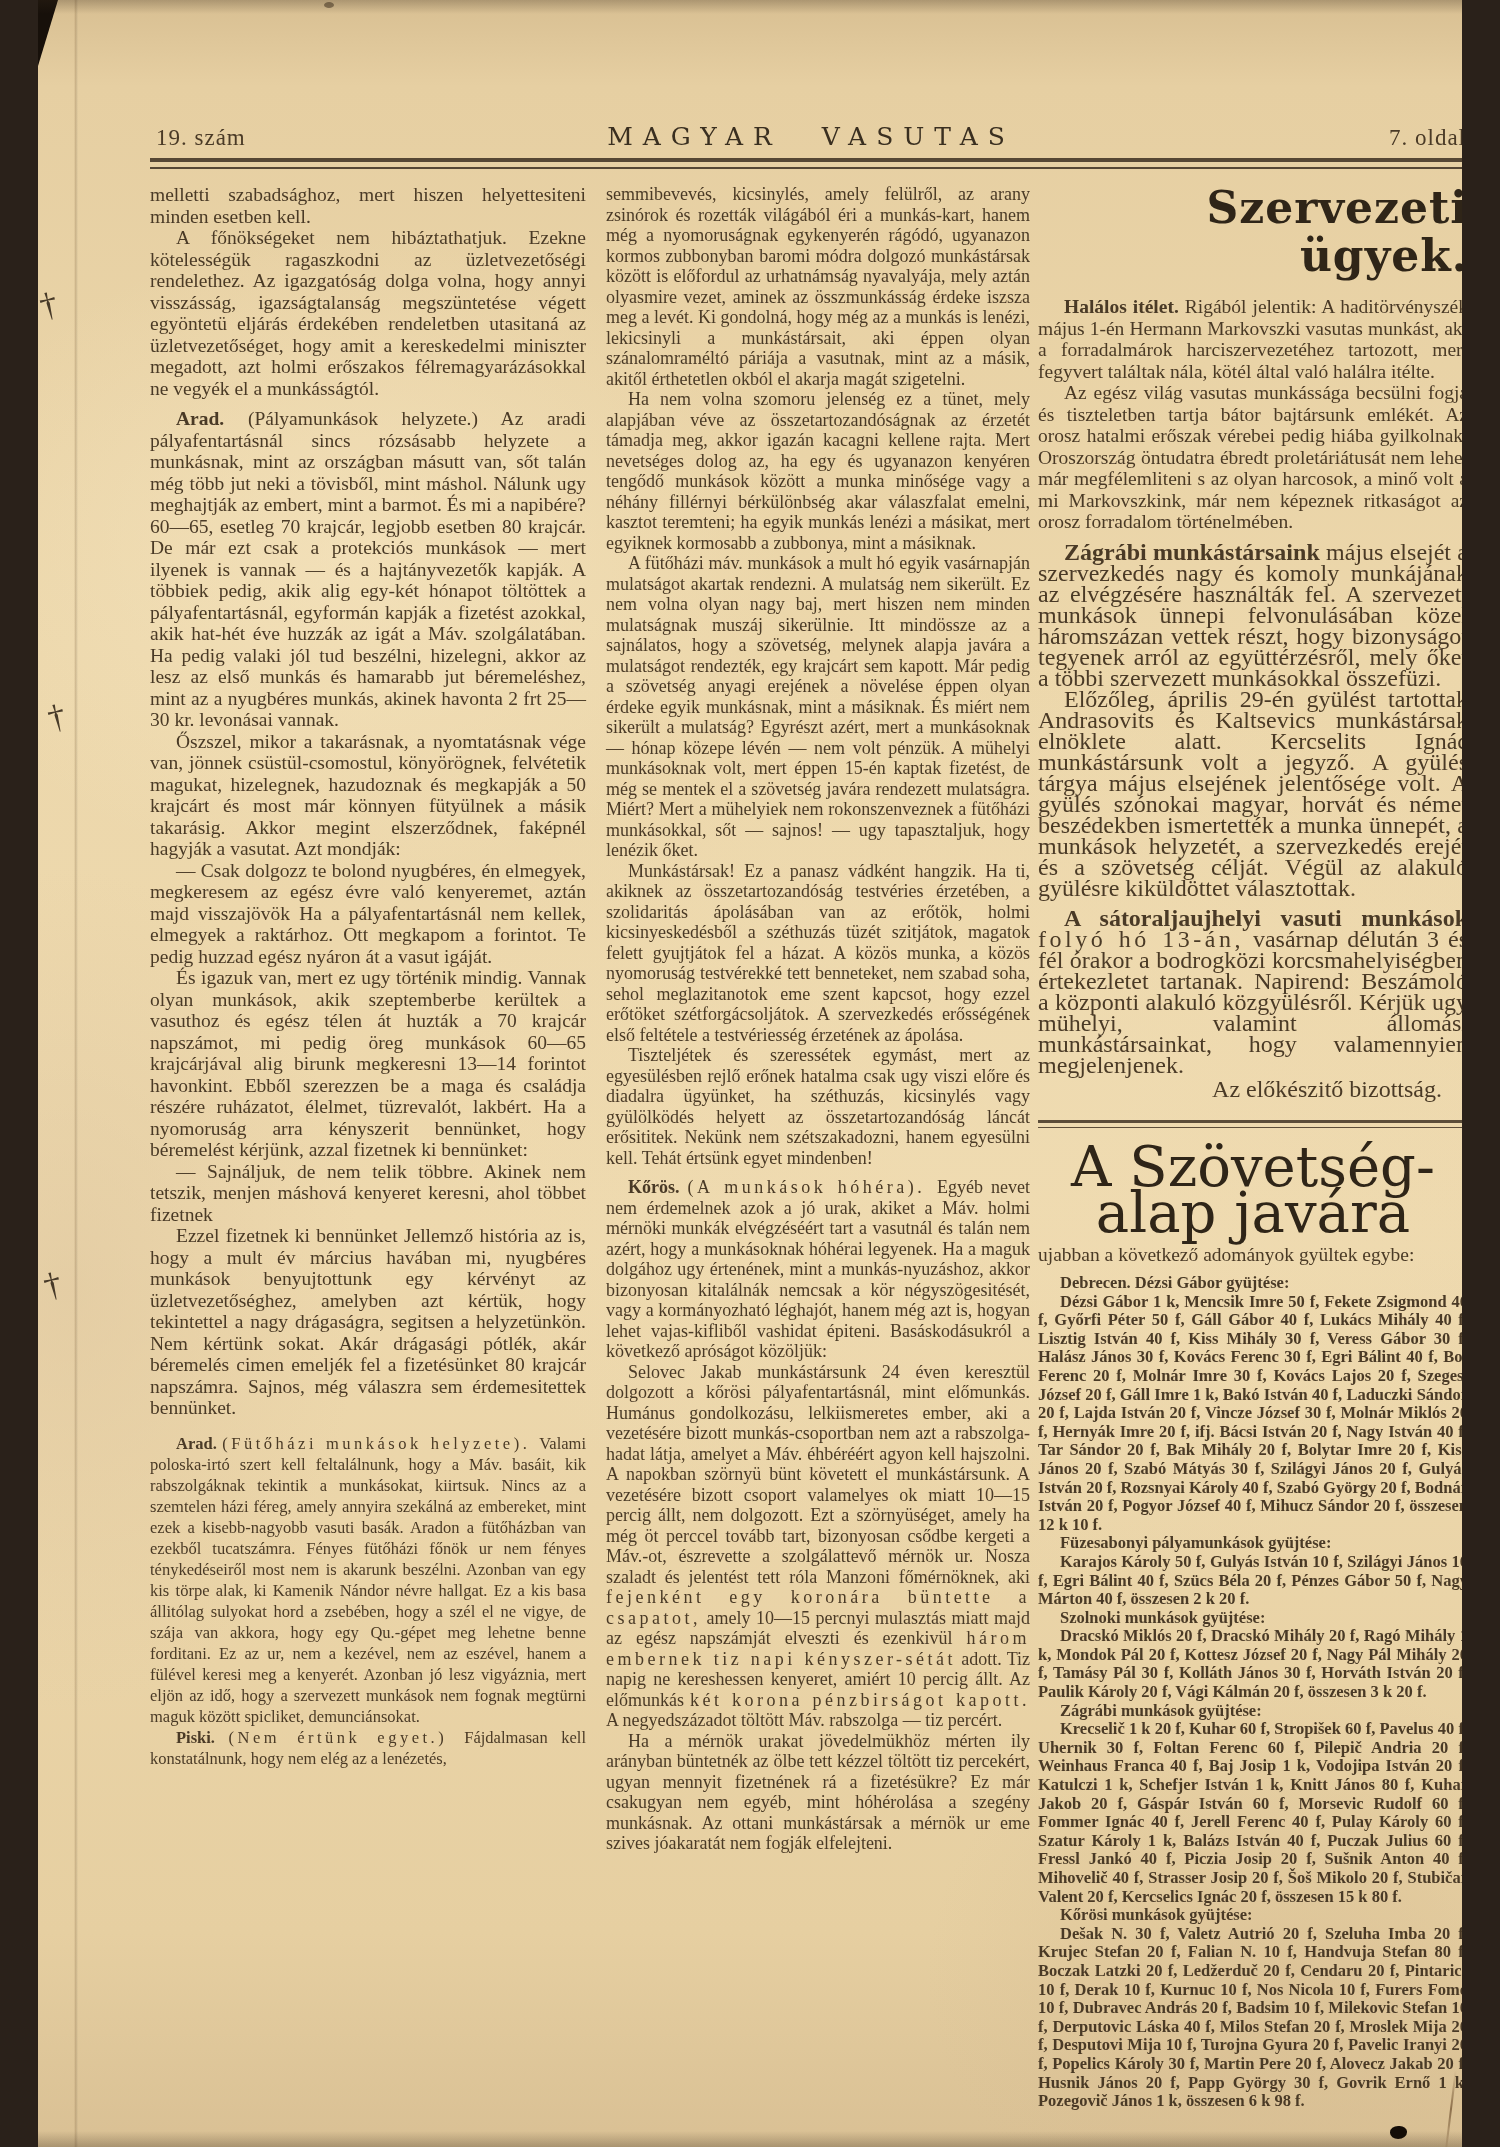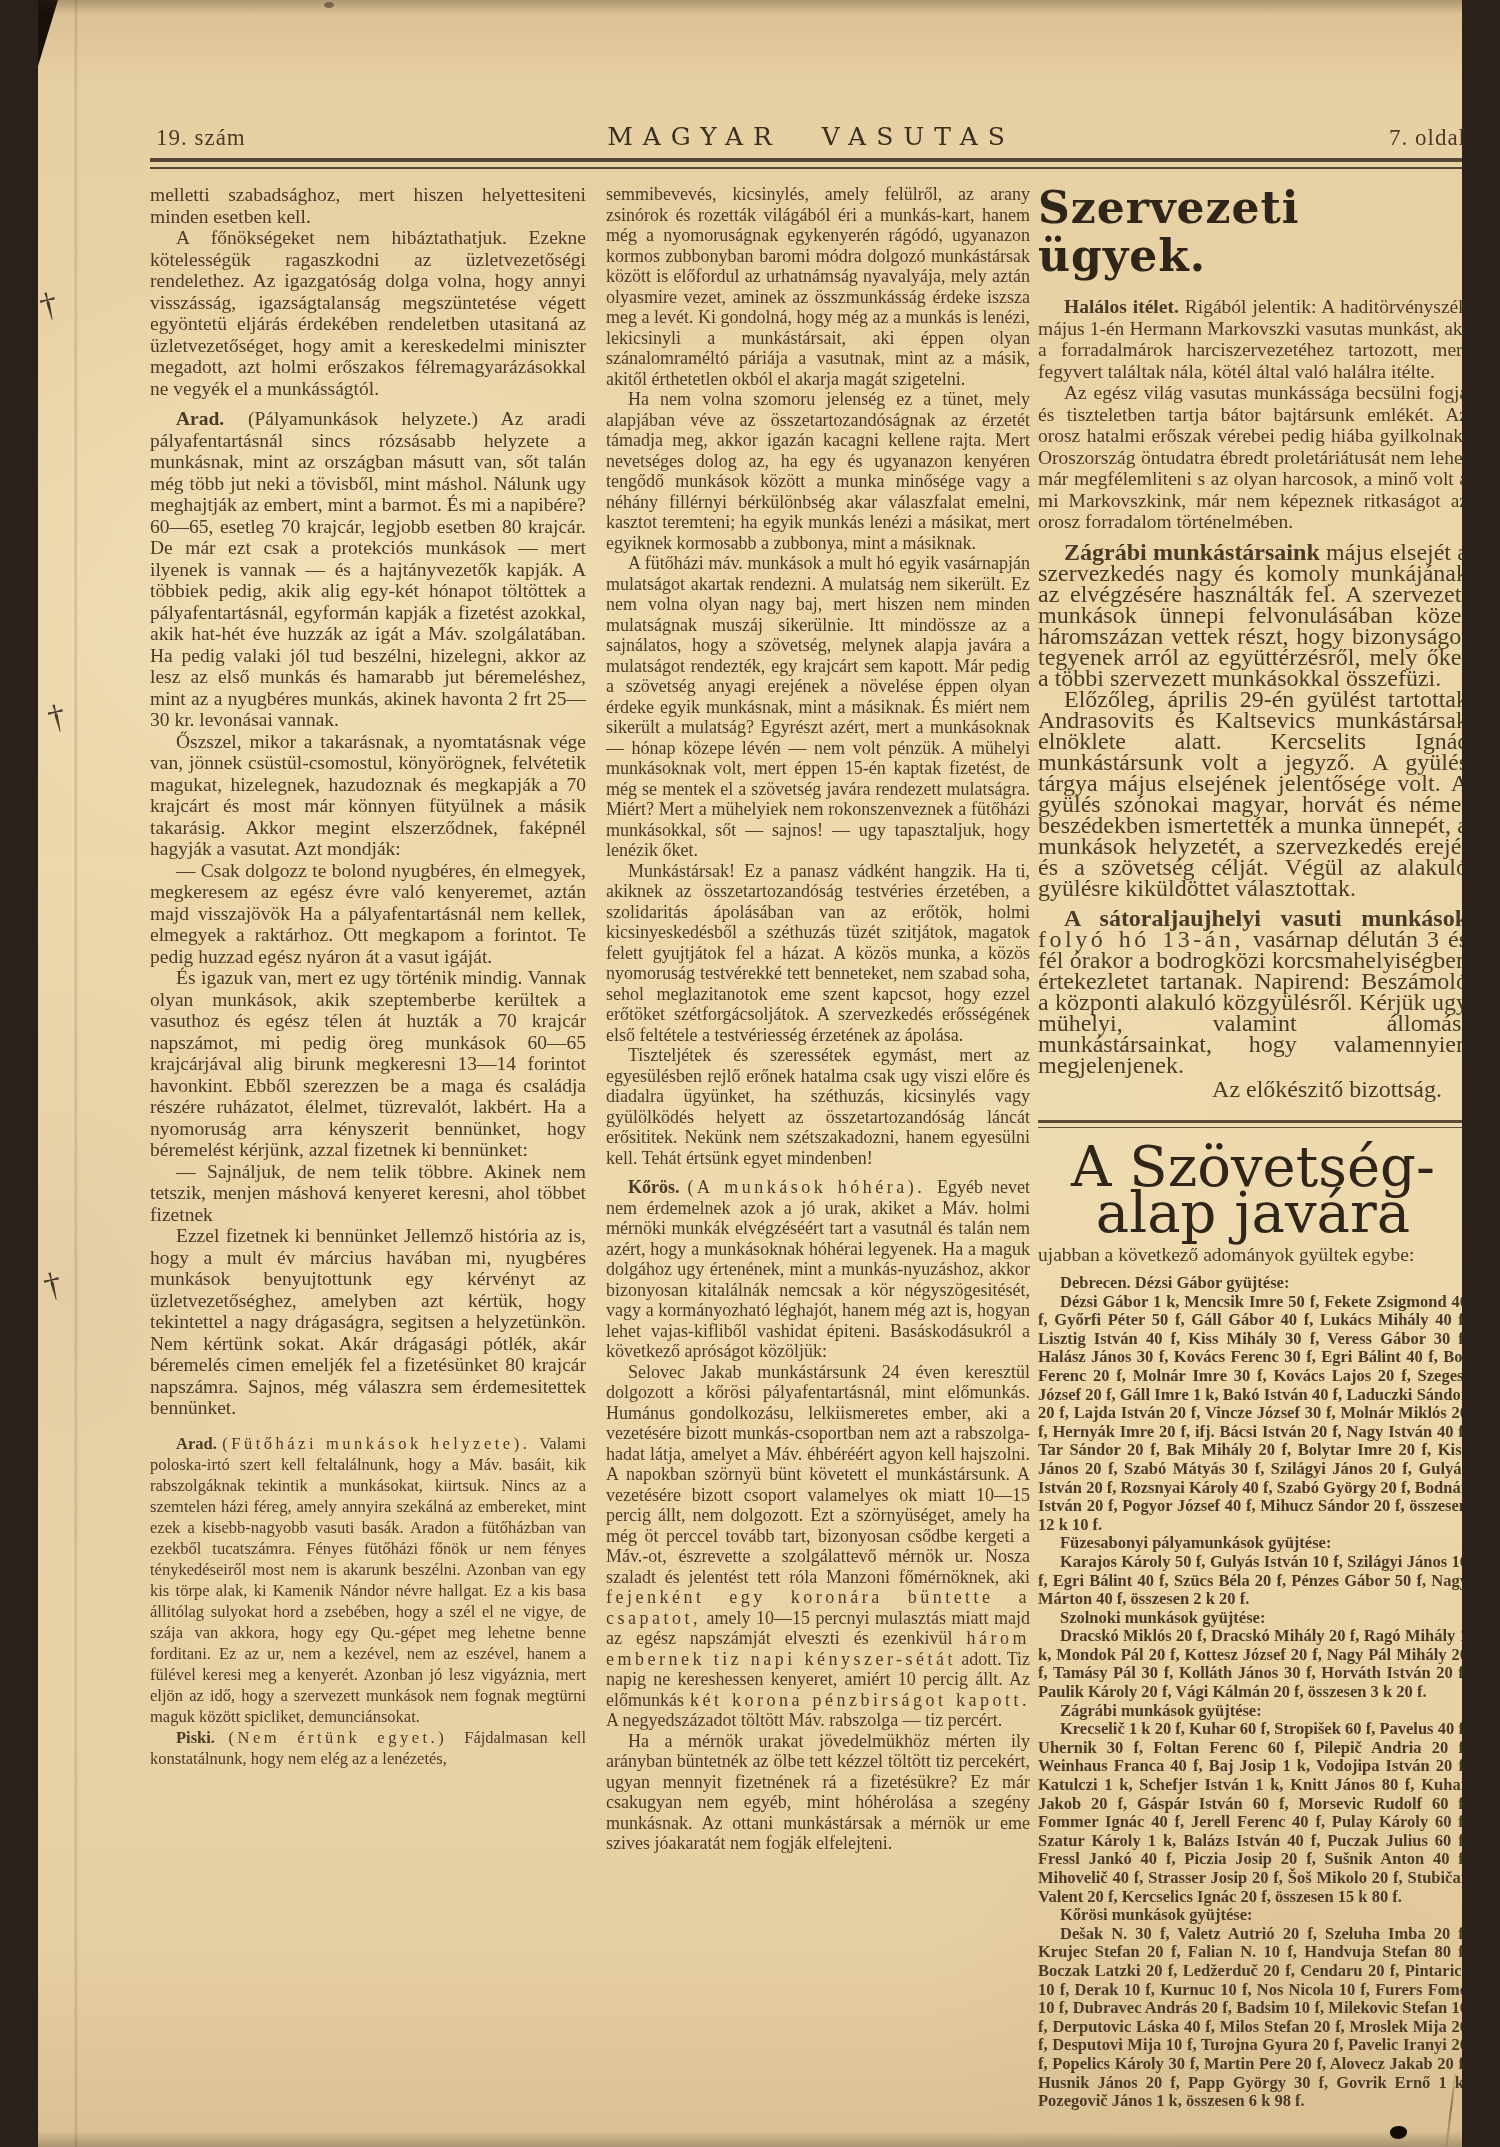--- a/index.html
+++ b/index.html
@@ -35,21 +35,21 @@
   .sz-19{font-size:19.5px;}
   .sz-18{font-size:18px; line-height:20.5px; text-indent:22px;}
   .sz-18.noind{text-indent:0;}
   .sz-16{font-size:16.5px; line-height:21px;}
   .gap{margin-top:9px;}
   .gap-lg{margin-top:14px;}
   .seg-b{font-weight:bold;}
   .seg-i{}
   .seg-sp{letter-spacing:3.5px;}
   
-  .art-heading{font-family:"DejaVu Serif", serif; font-weight:bold; text-align:left;
+  .art-heading{font-family:"DejaVu Serif", serif; font-weight:bold; text-align:right;
       font-size:44px; line-height:48px; color:var(--ink-dark); margin:8px 0 16px 0; letter-spacing:1px;}
   .c3-small p{font-size:24px; line-height:21px;}
   .signature{text-align:right; font-size:19px; padding-right:26px; margin-top:3px;}
   .rule-mid{height:4px; border-top:3px solid var(--rule); border-bottom:1px solid var(--rule);
       margin:20px 0 16px 0; opacity:.85;}
   .fund-heading{font-family:"DejaVu Serif", serif; font-weight:normal; text-align:center;
       font-size:56px; line-height:46px; color:var(--ink-dark); margin:4px 0 8px 0;}
   .fund-intro{font-size:19.5px; line-height:21.5px; text-indent:0;}
   .list p{font-size:16.5px; line-height:18.6px; text-indent:22px;font-weight:bold;}
   
@@ -76,21 +76,21 @@
     <span class="issue">19. szám</span>
     <span class="masthead">MAGYAR VASUTAS</span>
     <span class="pageno">7. oldal</span>
   </div>
   <div class="rule-double"></div>
 
   <section class="col col1">
     <p class="sz-19 noind"><span>melletti szabadsághoz, mert hiszen helyettesiteni minden esetben kell.</span></p>
     <p class="sz-19"><span>A főnökségeket nem hibáztathatjuk. Ezekne kötelességük ragaszkodni az üzletvezetőségi rendelethez. Az igazgatóság dolga volna, hogy annyi visszásság, igazságtalanság megszüntetése végett egyöntetü eljárás érdekében rendeletben utasitaná az üzletvezetőséget, hogy amit a kereskedelmi miniszter megadott, azt holmi erőszakos félremagyarázásokkal ne vegyék el a munkásságtól.</span></p>
     <p class="sz-19 gap"><span class="seg-b">Arad. </span><span class="seg-i">(Pályamunkások helyzete.) </span><span>Az aradi pályafentartásnál sincs rózsásabb helyzete a munkásnak, mint az országban másutt van, sőt talán még több jut neki a tövisből, mint máshol. Nálunk ugy meghajtják az embert, mint a barmot. És mi a napibére? 60—65, esetleg 70 krajcár, legjobb esetben 80 krajcár. De már ezt csak a protekciós munkások — mert ilyenek is vannak — és a hajtányvezetők kapják. A többiek pedig, akik alig egy-két hónapot töltöttek a pályafentartásnál, egyformán kapják a fizetést azokkal, akik hat-hét éve huzzák az igát a Máv. szolgálatában. Ha pedig valaki jól tud beszélni, hizelegni, akkor az lesz az első munkás és hamarabb jut béremeléshez, mint az a nyugbéres munkás, akinek havonta 2 frt 25—30 kr. levonásai vannak.</span></p>
-    <p class="sz-19"><span>Őszszel, mikor a takarásnak, a nyomtatásnak vége van, jönnek csüstül-csomostul, könyörögnek, felvétetik magukat, hizelegnek, hazudoznak és megkapják a 70 krajcárt és most már könnyen fütyülnek a másik takarásig. Akkor megint elszerződnek, faképnél hagyják a vasutat. Azt mondják:</span></p>
+    <p class="sz-19"><span>Őszszel, mikor a takarásnak, a nyomtatásnak vége van, jönnek csüstül-csomostul, könyörögnek, felvétetik magukat, hizelegnek, hazudoznak és megkapják a 50 krajcárt és most már könnyen fütyülnek a másik takarásig. Akkor megint elszerződnek, faképnél hagyják a vasutat. Azt mondják:</span></p>
     <p class="sz-19"><span>— Csak dolgozz te bolond nyugbéres, én elmegyek, megkeresem az egész évre való kenyeremet, aztán majd visszajövök Ha a pályafentartásnál nem kellek, elmegyek a raktárhoz. Ott megkapom a forintot. Te pedig huzzad egész nyáron át a vasut igáját.</span></p>
     <p class="sz-19"><span>És igazuk van, mert ez ugy történik mindig. Vannak olyan munkások, akik szeptemberbe kerültek a vasuthoz és egész télen át huzták a 70 krajcár napszámot, mi pedig öreg munkások 60—65 krajcárjával alig birunk megkeresni 13—14 forintot havonkint. Ebből szerezzen be a maga és családja részére ruházatot, élelmet, tüzrevalót, lakbért. Ha a nyomoruság arra kényszerit bennünket, hogy béremelést kérjünk, azzal fizetnek ki bennünket:</span></p>
     <p class="sz-19"><span>— Sajnáljuk, de nem telik többre. Akinek nem tetszik, menjen máshová kenyeret keresni, ahol többet fizetnek</span></p>
     <p class="sz-19"><span>Ezzel fizetnek ki bennünket Jellemző história az is, hogy a mult év március havában mi, nyugbéres munkások benyujtottunk egy kérvényt az üzletvezetőséghez, amelyben azt kértük, hogy tekintettel a nagy drágaságra, segitsen a helyzetünkön. Nem kértünk sokat. Akár drágasági pótlék, akár béremelés cimen emeljék fel a fizetésünket 80 krajcár napszámra. Sajnos, még válaszra sem érdemesitettek bennünket.</span></p>
     <p class="sz-16 gap-lg"><span class="seg-b">Arad. </span><span class="seg-sp">(Fütőházi munkások helyzete). </span><span>Valami poloska-irtó szert kell feltalálnunk, hogy a Máv. basáit, kik rabszolgáknak tekintik a munkásokat, kiirtsuk. Nincs az a szemtelen házi féreg, amely annyira szekálná az embereket, mint ezek a kisebb-nagyobb vasuti basák. Aradon a fütőházban van ezekből tucatszámra. Fényes fütőházi főnök ur nem fényes ténykedéseiről most nem is akarunk beszélni. Azonban van egy kis törpe alak, ki Kamenik Nándor névre hallgat. Ez a kis basa állitólag sulyokat hord a zsebében, hogy a szél el ne vigye, de szája van akkora, hogy egy Qu.-gépet meg lehetne benne forditani. Ez az ur, nem a kezével, nem az eszével, hanem a fülével keresi meg a kenyerét. Azonban jó lesz vigyáznia, mert eljön az idő, hogy a szervezett munkások nem fognak megtürni maguk között spicliket, demunciánsokat.</span></p>
     <p class="sz-16"><span class="seg-b">Piski. </span><span class="seg-sp">(Nem értünk egyet.) </span><span>Fájdalmasan kell konstatálnunk, hogy nem elég az a lenézetés,</span></p>
   </section>
 
   <section class="col col2">
     <p class="sz-18 noind"><span>semmibevevés, kicsinylés, amely felülről, az arany zsinórok és rozetták világából éri a munkás-kart, hanem még a nyomoruságnak egykenyerén rágódó, ugyanazon kormos zubbonyban baromi módra dolgozó munkástársak között is előfordul az urhatnámság nyavalyája, mely aztán olyasmire vezet, aminek az összmunkásság érdeke iszsza meg a levét. Ki gondolná, hogy még az a munkás is lenézi, lekicsinyli a munkástársait, aki éppen olyan szánalomraméltó páriája a vasutnak, mint az a másik, akitől érthetetlen okból el akarja magát szigetelni.</span></p>

